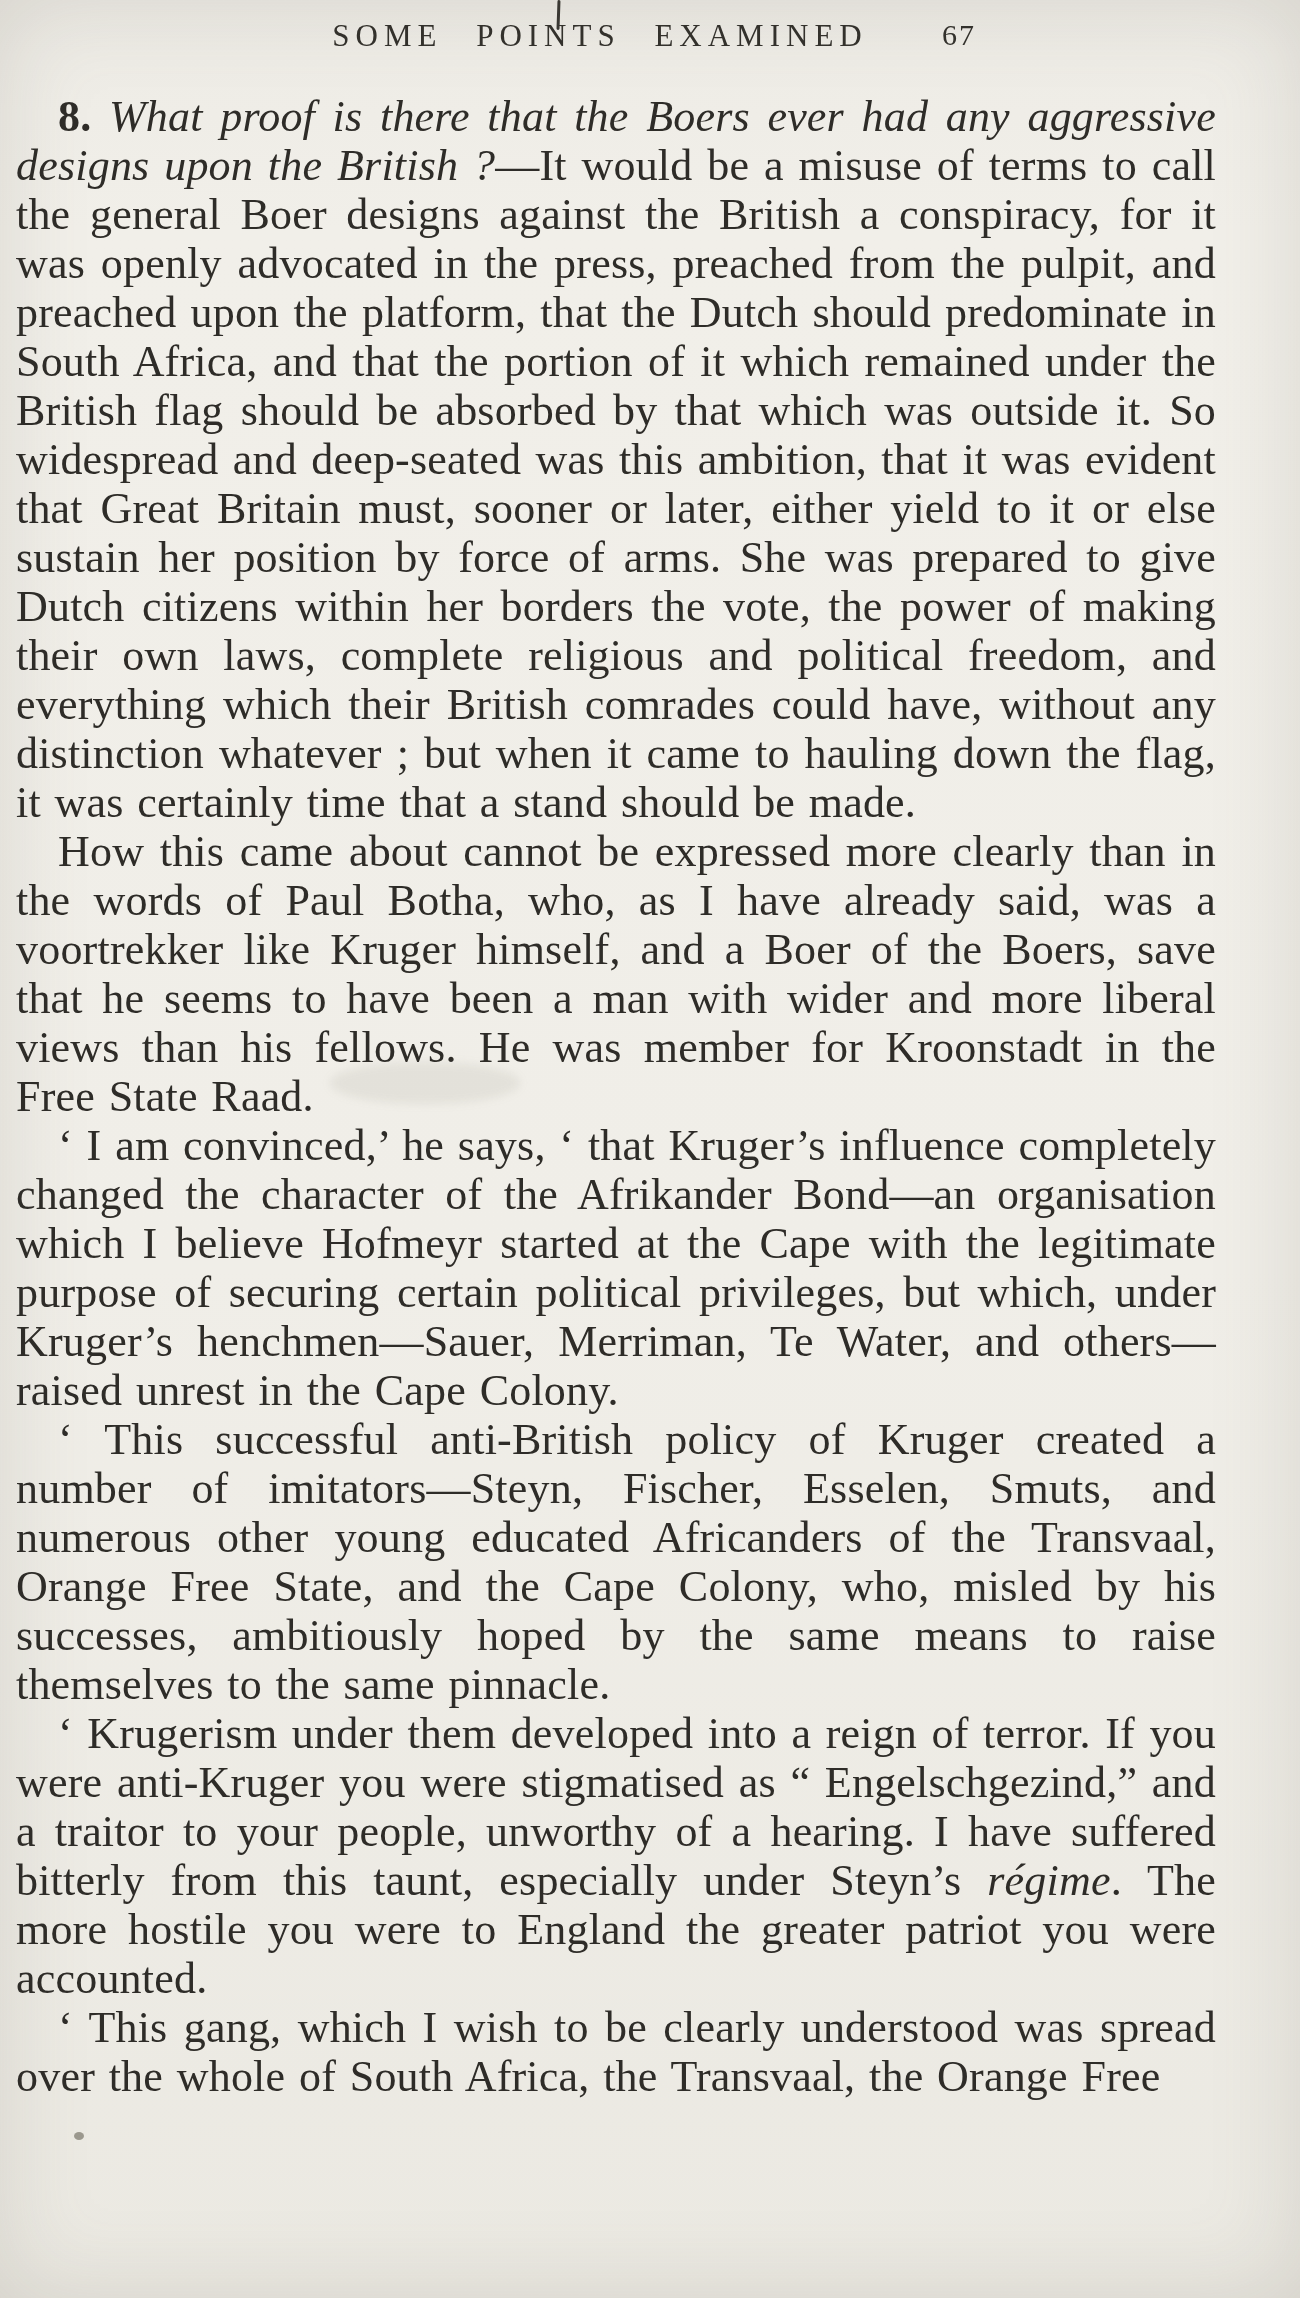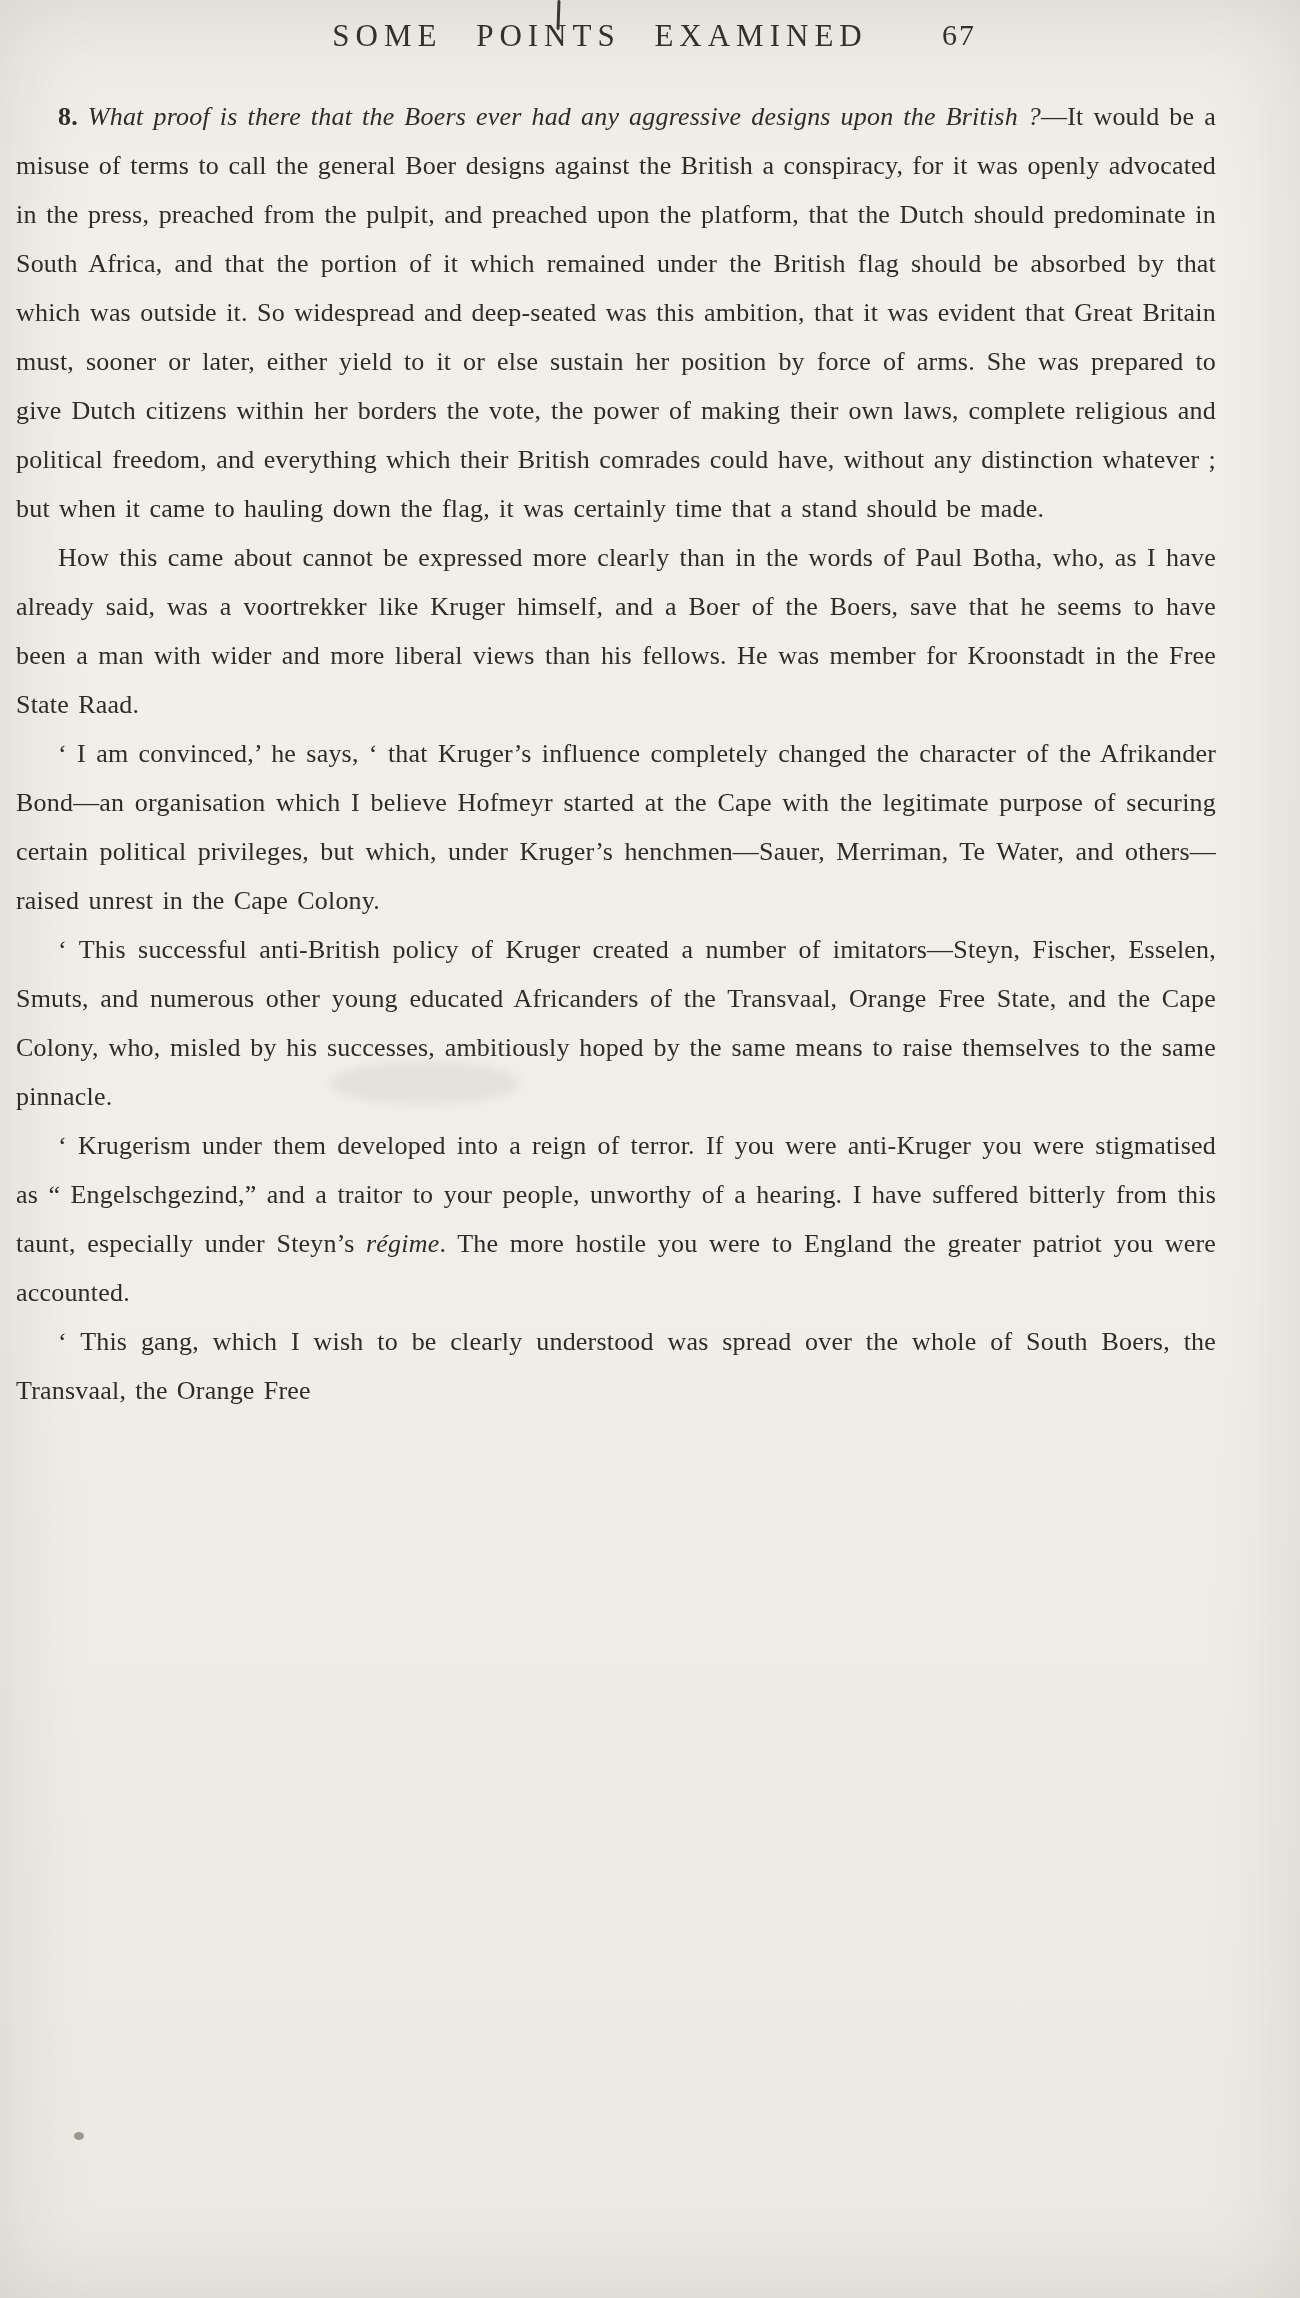--- a/index.html
+++ b/index.html
@@ -41,21 +41,21 @@
     font-size:30px;
     letter-spacing:2px;
     color:#33312c;
     font-family:Liberation Serif, serif;
   }
   .body-text{
     position:absolute;
     top:92px;
     left:16px;
     right:84px;
-    font-size:26px;
+    font-size:44px;
     line-height:49px;
     text-align:justify;
     letter-spacing:0.2px;
     word-spacing:2.5px;
   }
   p.para{
     margin:0;
     text-indent:42px;
   }
   .seg-italic{font-style:italic;}
@@ -101,18 +101,18 @@
     <div class="running-title">SOME POINTS EXAMINED</div>
     <div class="page-number">67</div>
   </div>
 
   <div class="body-text" id="text-body">
       <p class="para"><span class="seg-bold">8. </span><span class="seg-italic">What proof is there that the Boers ever had any aggressive designs upon the British ?</span><span class="seg-normal">—It would be a misuse of terms to call the general Boer designs against the British a conspiracy, for it was openly advocated in the press, preached from the pulpit, and preached upon the platform, that the Dutch should predominate in South Africa, and that the portion of it which remained under the British flag should be absorbed by that which was outside it. So widespread and deep-seated was this ambition, that it was evident that Great Britain must, sooner or later, either yield to it or else sustain her position by force of arms. She was prepared to give Dutch citizens within her borders the vote, the power of making their own laws, complete religious and political freedom, and everything which their British comrades could have, without any distinction whatever ; but when it came to hauling down the flag, it was certainly time that a stand should be made.</span></p>
       <p class="para"><span class="seg-normal">How this came about cannot be expressed more clearly than in the words of Paul Botha, who, as I have already said, was a voortrekker like Kruger himself, and a Boer of the Boers, save that he seems to have been a man with wider and more liberal views than his fellows. He was member for Kroonstadt in the Free State Raad.</span></p>
       <p class="para"><span class="seg-normal">‘ I am convinced,’ he says, ‘ that Kruger’s influence completely changed the character of the Afrikander Bond—an organisation which I believe Hofmeyr started at the Cape with the legitimate purpose of securing certain political privileges, but which, under Kruger’s henchmen—Sauer, Merriman, Te Water, and others—raised unrest in the Cape Colony.</span></p>
       <p class="para"><span class="seg-normal">‘ This successful anti-British policy of Kruger created a number of imitators—Steyn, Fischer, Esselen, Smuts, and numerous other young educated Africanders of the Transvaal, Orange Free State, and the Cape Colony, who, misled by his successes, ambitiously hoped by the same means to raise themselves to the same pinnacle.</span></p>
       <p class="para"><span class="seg-normal">‘ Krugerism under them developed into a reign of terror. If you were anti-Kruger you were stigmatised as “ Engelschgezind,” and a traitor to your people, unworthy of a hearing. I have suffered bitterly from this taunt, especially under Steyn’s </span><span class="seg-italic">régime</span><span class="seg-normal">. The more hostile you were to England the greater patriot you were accounted.</span></p>
-      <p class="para"><span class="seg-normal">‘ This gang, which I wish to be clearly understood was spread over the whole of South Boers, the Transvaal, the Orange Free</span></p>
+      <p class="para"><span class="seg-normal">‘ This gang, which I wish to be clearly understood was spread over the whole of South Africa, the Transvaal, the Orange Free</span></p>
     </div>
 
   <span class="smudge"></span>
   <span class="speck"></span>
 </div>
 
 </body></html>

